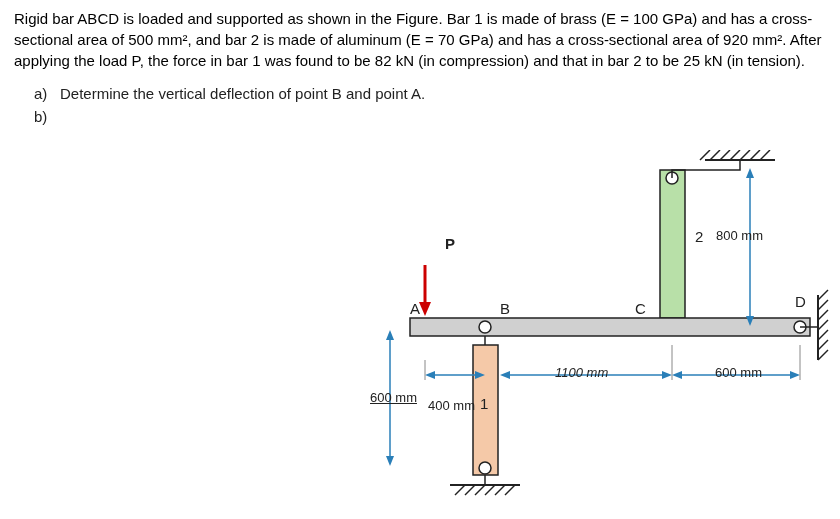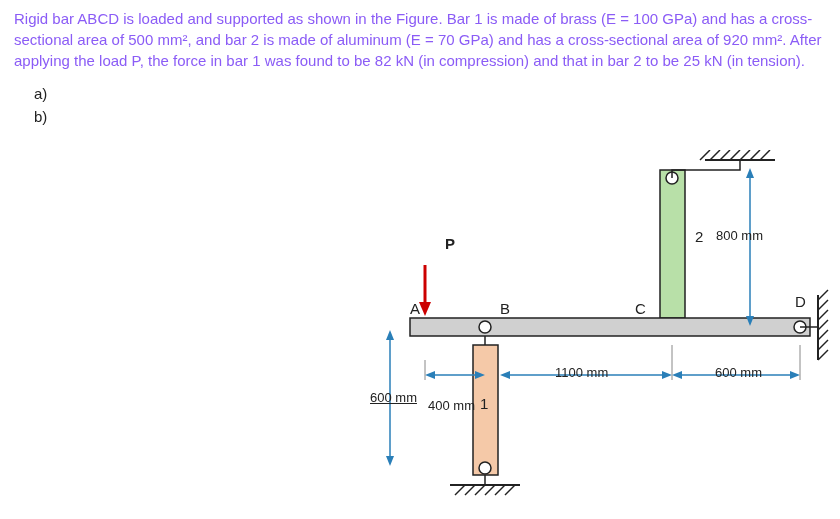--- a/index.html
+++ b/index.html
@@ -10,21 +10,21 @@
     body {
       font-family: Arial, sans-serif;
       background: white;
       width: 840px;
       height: 519px;
       position: relative;
       padding: 8px 14px;
     }
     .problem-text {
       font-size: 15px;
-      color: #8b5cf6;
+      color: #000000;
       line-height: 1.4;
       margin-bottom: 12px;
     }
     .question-list {
       font-size: 15px;
       color: #222;
       margin-left: 20px;
       line-height: 1.5;
     }
     .question-list .item {
@@ -55,20 +55,21 @@
     }
   </style>
 </head>
 <body>
 
 <div class="problem-text">Rigid bar ABCD is loaded and supported as shown in the Figure. Bar 1 is made of brass (E = 100 GPa) and has a cross-sectional area of 500 mm², and bar 2 is made of aluminum (E = 70 GPa) and has a cross-sectional area of 920 mm². After applying the load P, the force in bar 1 was found to be 82 kN (in compression) and that in bar 2 to be 25 kN (in tension).</div>
 
 <div class="question-list">
   <div class="item">
     <span class="letter">a)</span>
+    <span>Determine the vertical deflection of point B and point A.</span>
   </div>
   <div class="item">
     <span class="letter">b)</span>
   </div>
 </div>
 
 <div class="figure">
   <svg width="460" height="360" style="position:absolute; left:0; top:0;">
 
     <g>
@@ -167,16 +168,16 @@
   <span class="label" style="left:75px; top:85px; font-weight:bold;">P</span>
   <span class="label" style="left:40px; top:150px;">A</span>
   <span class="label" style="left:130px; top:150px;">B</span>
   <span class="label" style="left:265px; top:150px;">C</span>
   <span class="label" style="left:425px; top:143px;">D</span>
   <span class="label" style="left:110px; top:245px;">1</span>
   <span class="label" style="left:325px; top:78px;">2</span>
 
   <span class="dim-label" style="left:0px; top:240px; width:48px; text-align:left;text-decoration:underline;">600 mm</span>
   <span class="dim-label" style="left:58px; top:232px;margin-top:16px;">400 mm</span>
-  <span class="dim-label" style="left:185px; top:215px;">1100 mm</span>
+  <span class="dim-label" style="left:185px; top:215px;font-style:italic;">1100 mm</span>
   <span class="dim-label" style="left:345px; top:215px;">600 mm</span>
   <span class="dim-label" style="left:346px; top:78px;">800 mm</span>
 </div>
 
 </body></html>

